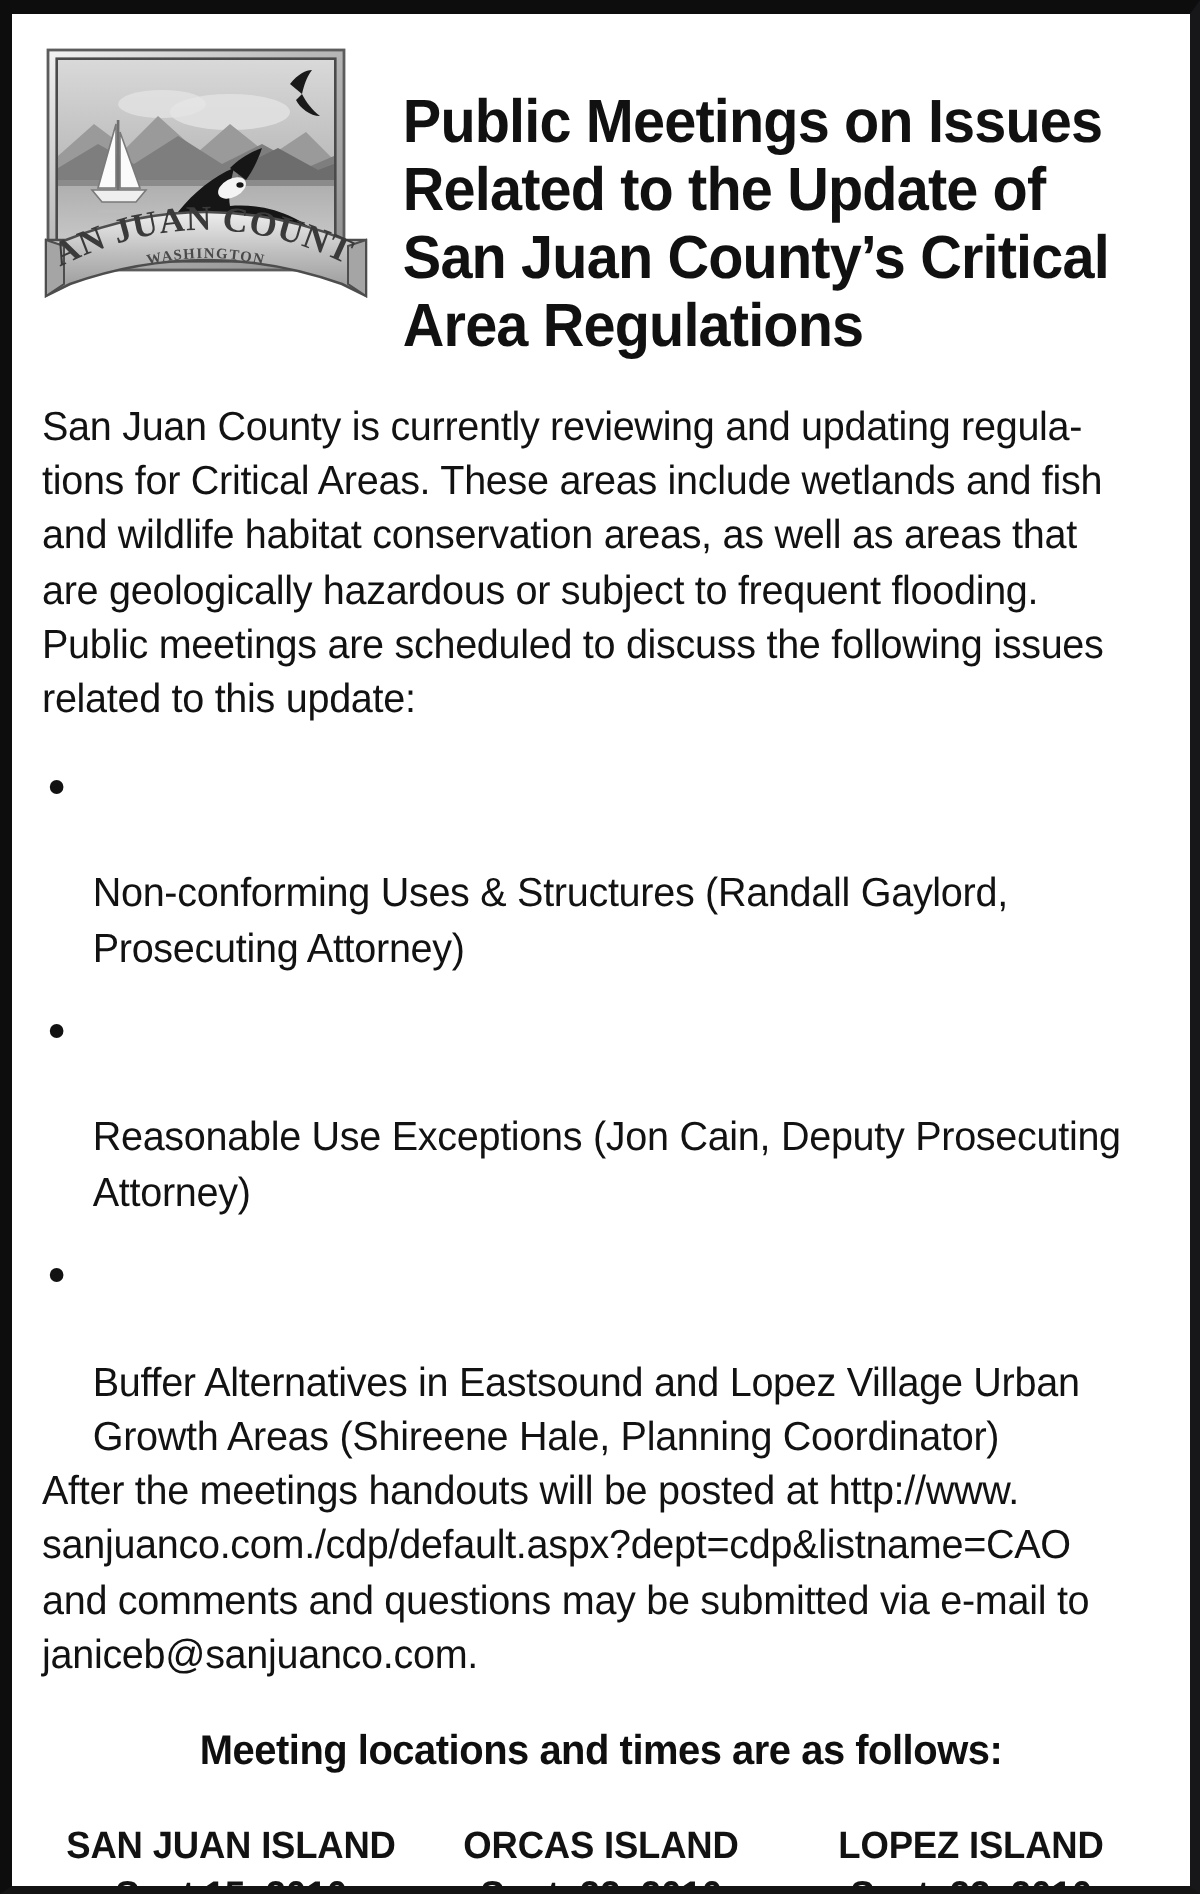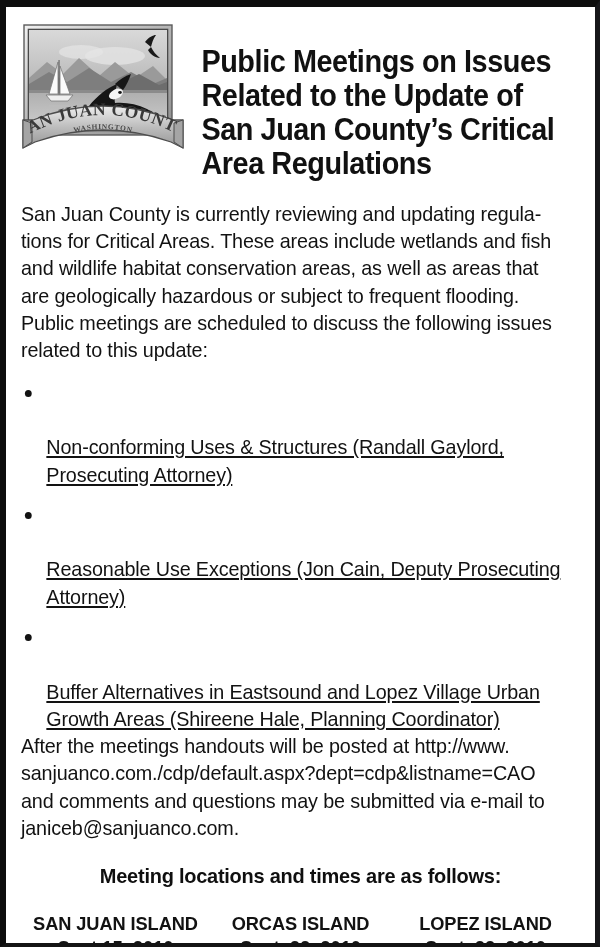--- a/index.html
+++ b/index.html
@@ -73,21 +73,20 @@
     white-space: pre-line;
   }
   .p-intro { margin-top: 14px; }
   .p-sched { margin-top: 15px; }
   .p-after { margin-top: 14px; }
 
   ul.bullets {
     margin: 15px 0 0 0;
     padding: 0;
     list-style: none;
-    text-decoration: underline;
   }
   ul.bullets li {
     position: relative;
     padding-left: 26px;
     margin-bottom: 13px;
     font-size: 20.3px;
     line-height: 1.345;
     letter-spacing: -0.15px;
     transform: scaleX(0.975);
     transform-origin: left top;

